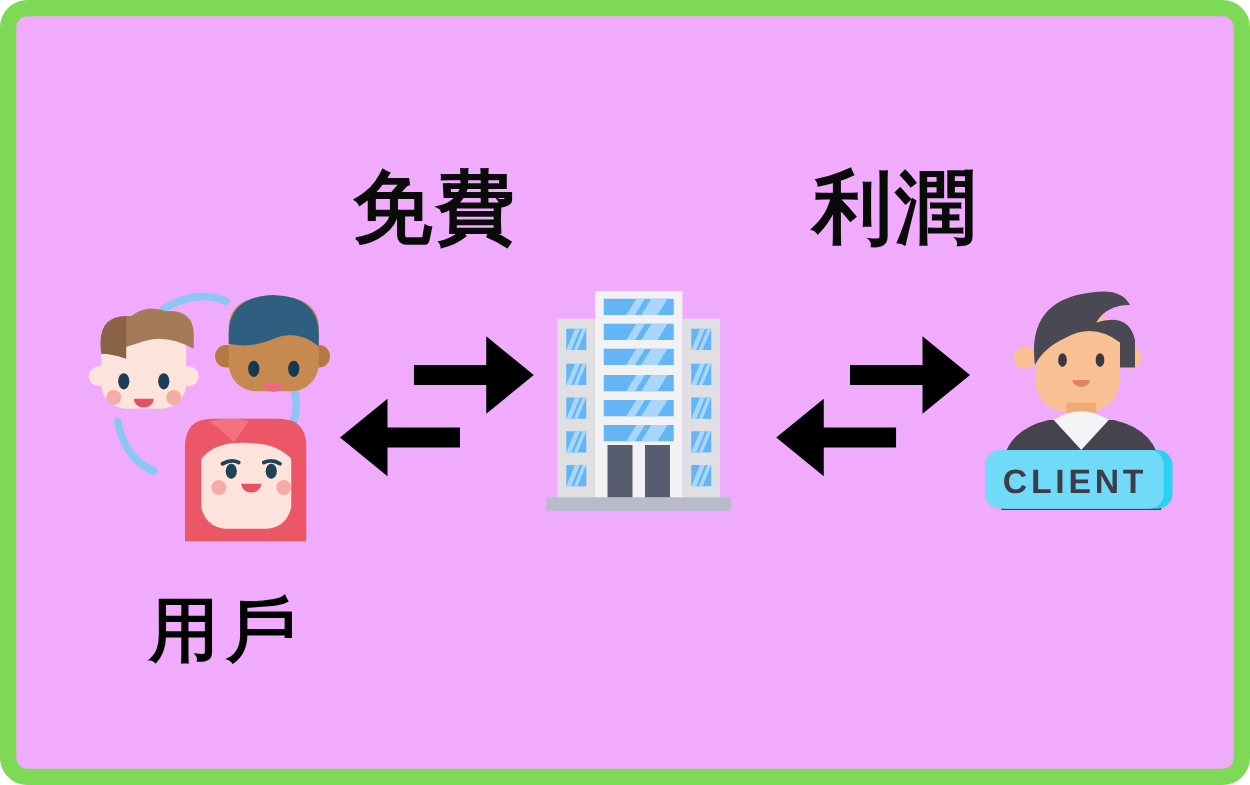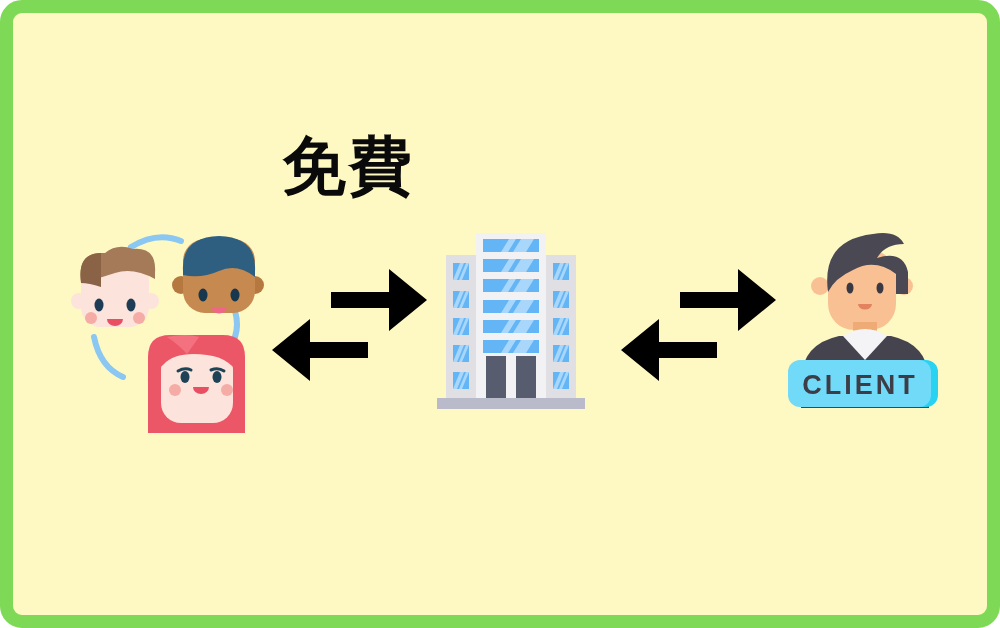--- a/index.html
+++ b/index.html
@@ -1,18 +1,18 @@
 <!DOCTYPE html>
 <html><head>
 <meta charset="utf-8">
 <style>
   html,body{margin:0;padding:0;background:#fff;}
   .stage{
     position:relative;width:1000px;height:628px;box-sizing:border-box;
-    background:#fef9c3;border:13px solid #7ED957;border-radius:22px;
+    background:#f0abfc;border:13px solid #7ED957;border-radius:22px;
     overflow:hidden;font-family:"Liberation Sans",sans-serif;
   }
   .edge-label{
     position:absolute;top:118px;width:210px;text-align:center;
     font-size:64px;font-weight:900;color:#0a0a0a;letter-spacing:2px;
     font-family:"Liberation Sans",sans-serif;line-height:1.1;white-space:nowrap;
   }
   .edge-label.free{left:230px;}
   .edge-label.profit{left:598px;}
   .node-label{
@@ -33,20 +33,21 @@
   .arrow-b2c-right{left:667px;top:255px;}
   .arrow-c2b-left{left:607px;top:305px;}
   svg{display:block;}
 </style>
 </head>
 <body>
 
 <div class="stage">
 
   <div class="edge-label free">免費</div>
+  <div class="edge-label profit">利潤</div>
 
   <div class="icon icon-users">
     <svg viewBox="0 0 200 210" width="200" height="210">
       <g>
         <path d="M62 22 Q 88 6 112 16" stroke="#8AC7F2" stroke-width="6" fill="none" stroke-linecap="round"></path>
         <path d="M166 86 Q 174 114 150 134" stroke="#8AC7F2" stroke-width="6" fill="none" stroke-linecap="round"></path>
         <path d="M25 112 Q 31 142 54 152" stroke="#8AC7F2" stroke-width="6" fill="none" stroke-linecap="round"></path>
       </g>
       <g>
         <circle cx="112" cy="60" r="9" fill="#B5793F"></circle>
@@ -170,14 +171,15 @@
         <path d="M60 108 L 82 132 L 104 108 Q 93 101 82 101 Q 71 101 60 108 Z" fill="#F4F4F6"></path>
       </g>
       <g>
         <rect x="12" y="132" width="143" height="47" rx="12" fill="#29D2F1"></rect>
         <rect x="5" y="132" width="143" height="47" rx="12" fill="#70DAF8"></rect>
         <text x="77" y="166" text-anchor="middle" font-family="Liberation Sans, sans-serif" font-size="27" font-weight="bold" letter-spacing="3" fill="#3E3D47">CLIENT</text>
       </g>
     </svg>
   </div>
 
+  <div class="node-label users">用戶</div>
 
 </div>
 
 </body></html>

